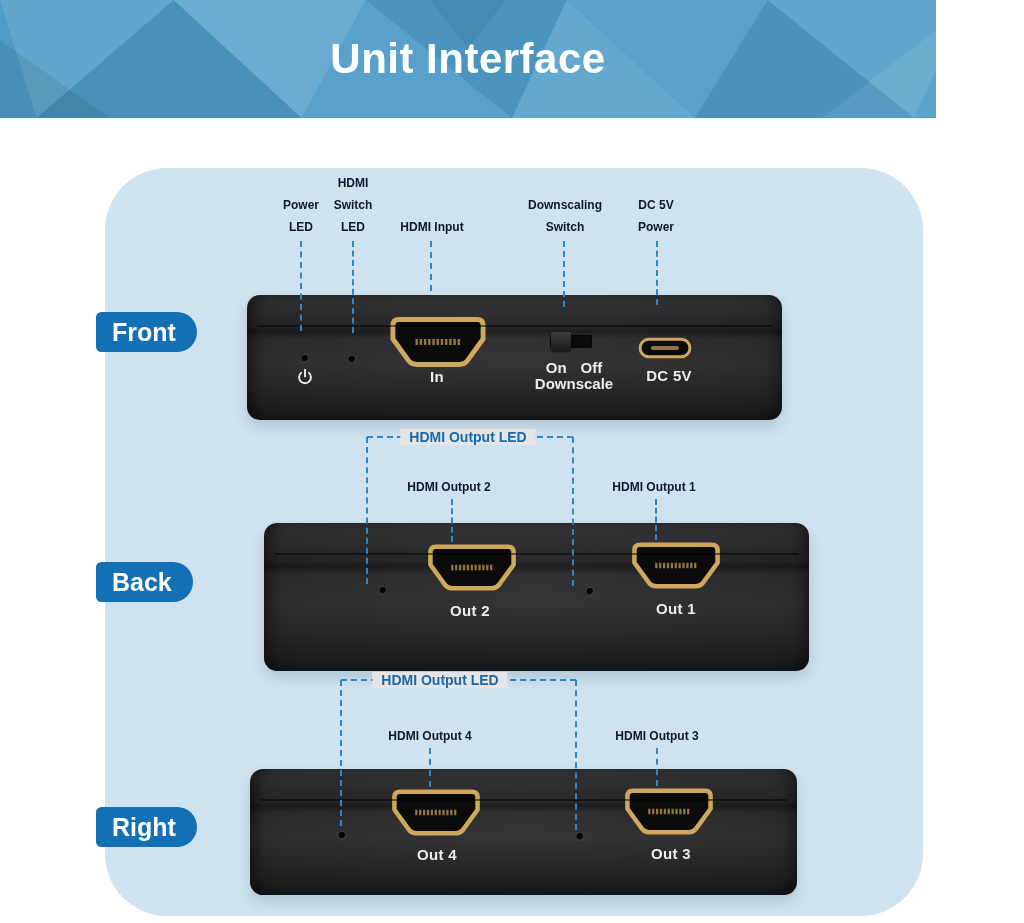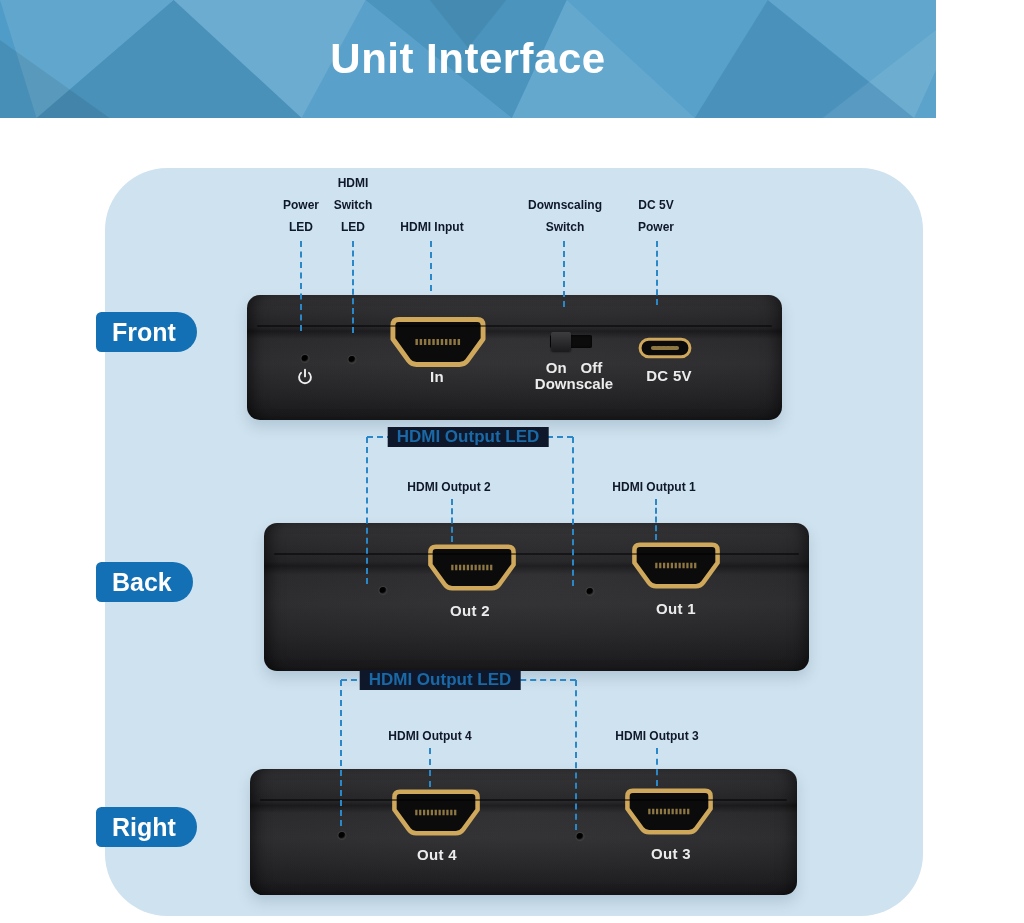--- a/index.html
+++ b/index.html
@@ -36,22 +36,22 @@
   .switch .knob{position:absolute;left:1px;top:-3px;width:20px;height:19px;border-radius:2px;
                 background:linear-gradient(180deg,#3d3d40,#1c1c1e);box-shadow:0 1px 2px rgba(0,0,0,.6);}
   .switch-labels{position:absolute;transform:translateX(-50%);color:#ececec;font-size:15px;font-weight:600;text-align:center;white-space:nowrap;line-height:16px;}
   .switch-labels .row{display:flex;justify-content:center;gap:14px;}
 
   
   .callout{position:absolute;transform:translateX(-50%);text-align:center;color:#0f172a;font-weight:bold;font-size:12px;
            line-height:22px;white-space:nowrap;z-index:3;}
   .vdash{position:absolute;width:0;border-left:2px dashed #2a87c8;z-index:3;}
   .hdash{position:absolute;height:0;border-top:2px dashed #2a87c8;z-index:3;}
-  .bracket-label{position:absolute;transform:translate(-50%,-50%);background:#0f172a;padding:0 9px;color:#1a69a6;
-                 font-weight:bold;font-size:17px;white-space:nowrap;z-index:4;}
+  .bracket-label{position:absolute;transform:translate(-50%,-50%);background:#e5e5e5;padding:0 9px;color:#1a69a6;
+                 font-weight:bold;font-size:14px;white-space:nowrap;z-index:4;}
 </style>
 </head>
 <body>
 
 <svg width="0" height="0" style="position:absolute">
   <defs>
     <symbol id="hdmi" viewBox="0 0 100 52">
       <path d="M10 3 H90 Q96 3 96 9 V23 L80 45 Q77 49 72 49 H28 Q23 49 20 45 L4 23 V9 Q4 3 10 3 Z" fill="#0b0b0c" stroke="#cfa85c" stroke-width="5" stroke-linejoin="round"></path>
       <line x1="27" y1="26" x2="73" y2="26" stroke="#8f7742" stroke-width="6" stroke-dasharray="2.5 1.8"></line>
     </symbol>

